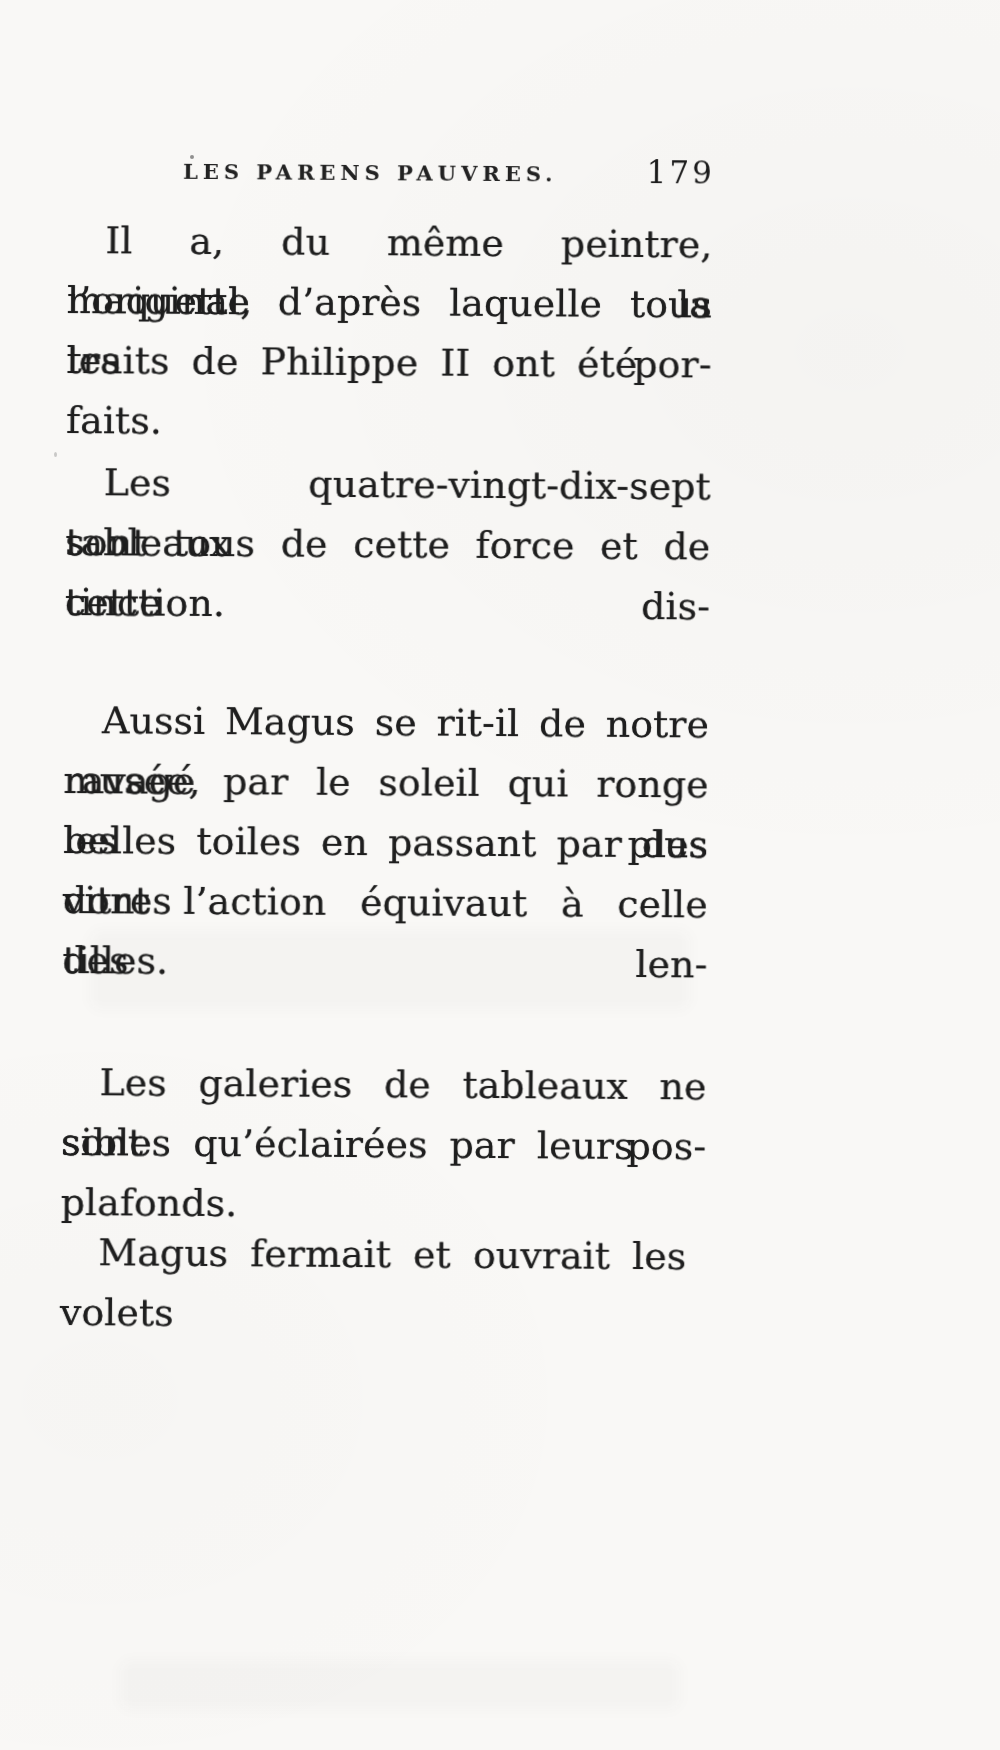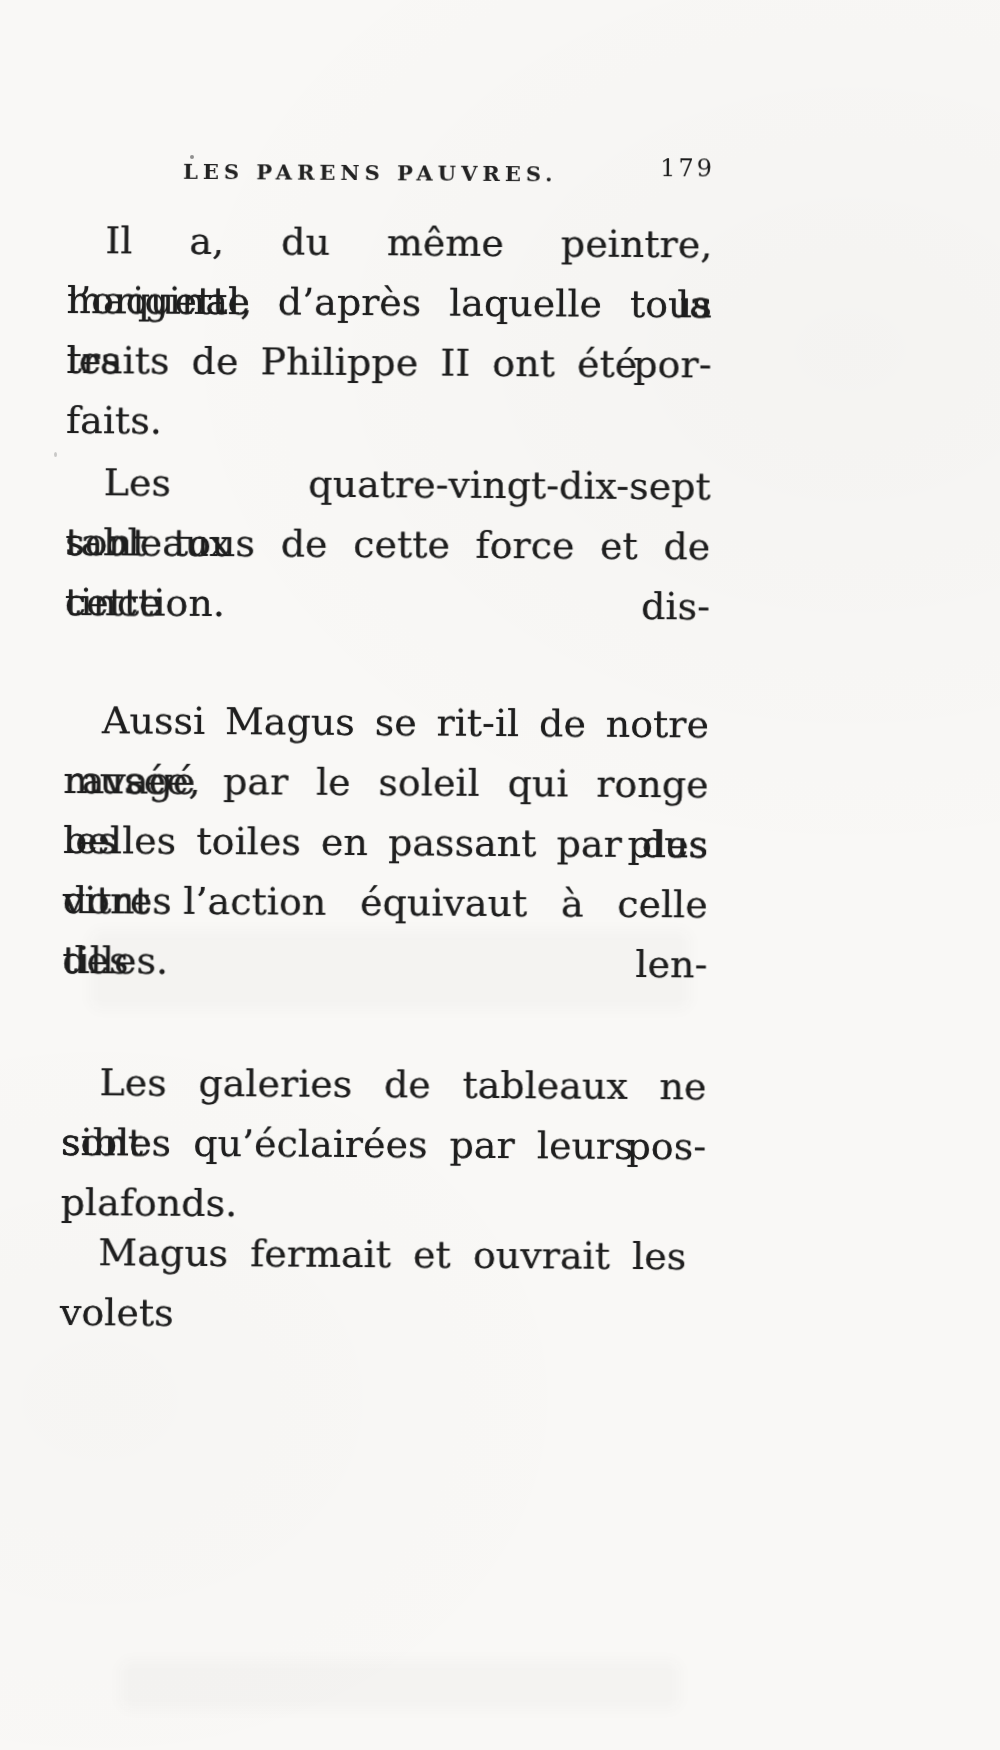--- a/index.html
+++ b/index.html
@@ -39,21 +39,21 @@
     text-align: center;
     font-size: 21px;
     font-weight: 700;
     letter-spacing: 5px;
     color: #222;
   }
   .page-number {
     position: absolute;
     top: -2px;
     right: -2px;
-    font-size: 24px;
+    font-size: 31px;
     letter-spacing: 3px;
     color: #1b1b1b;
   }
   .para {
     position: absolute;
     left: 0;
     width: 100%;
   }
   .p1 { top: 58px; }
   .p2 { top: 300px; }

